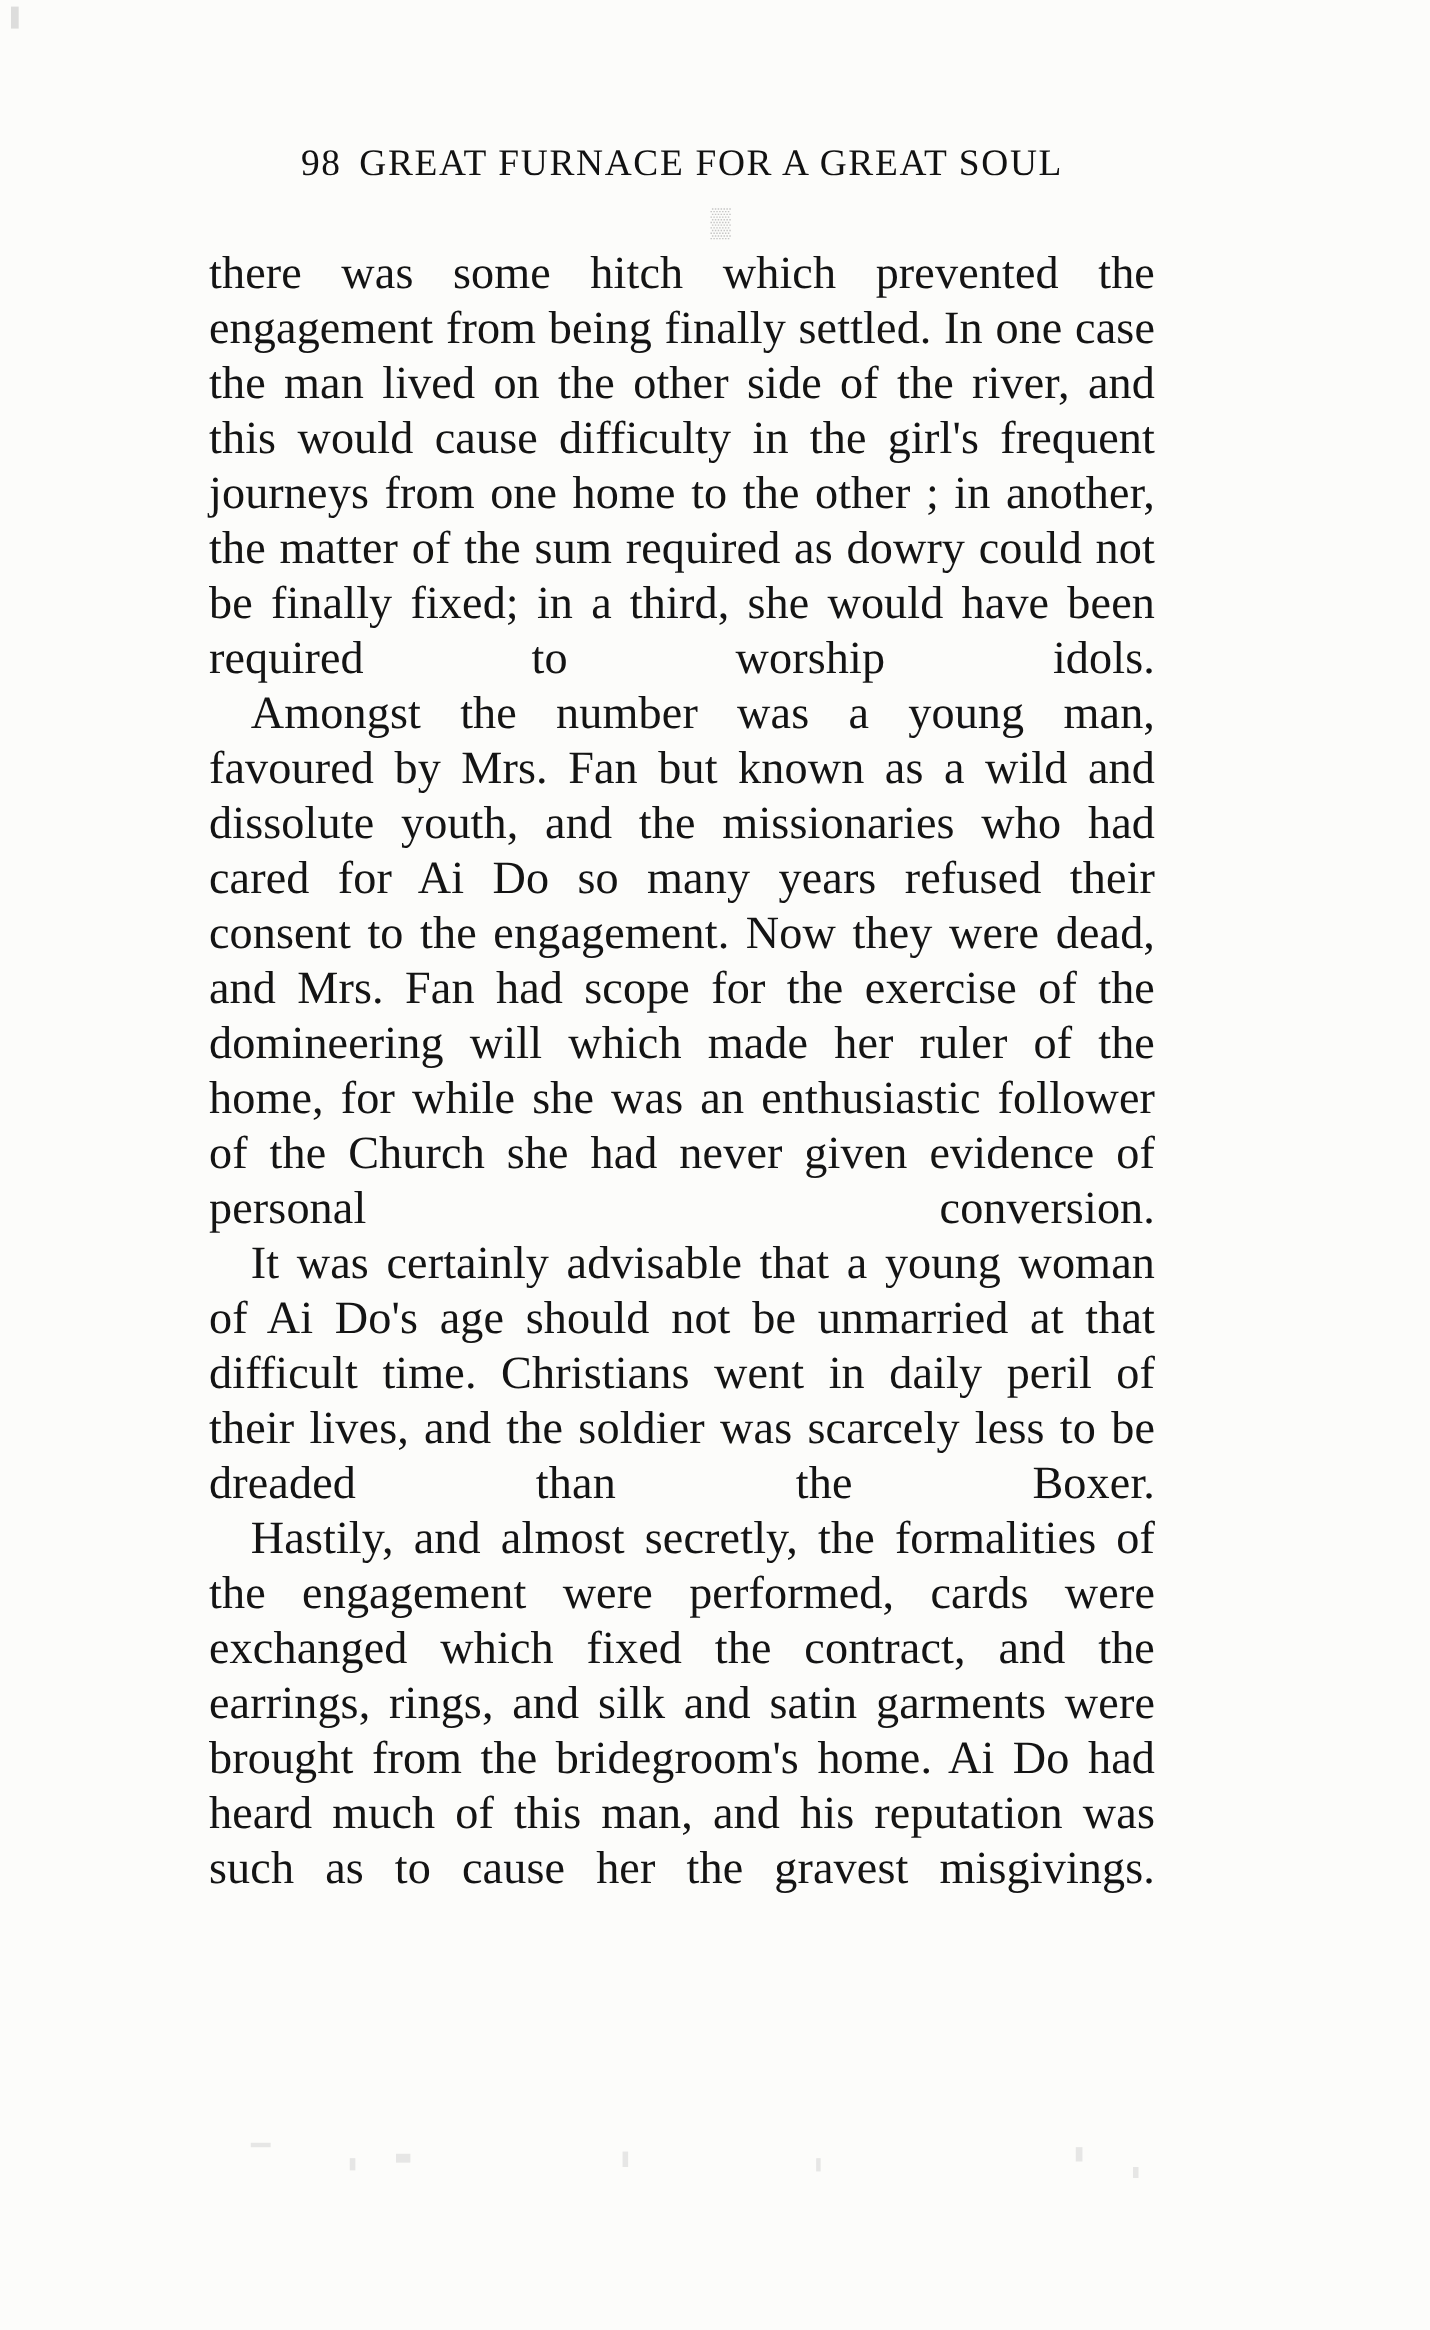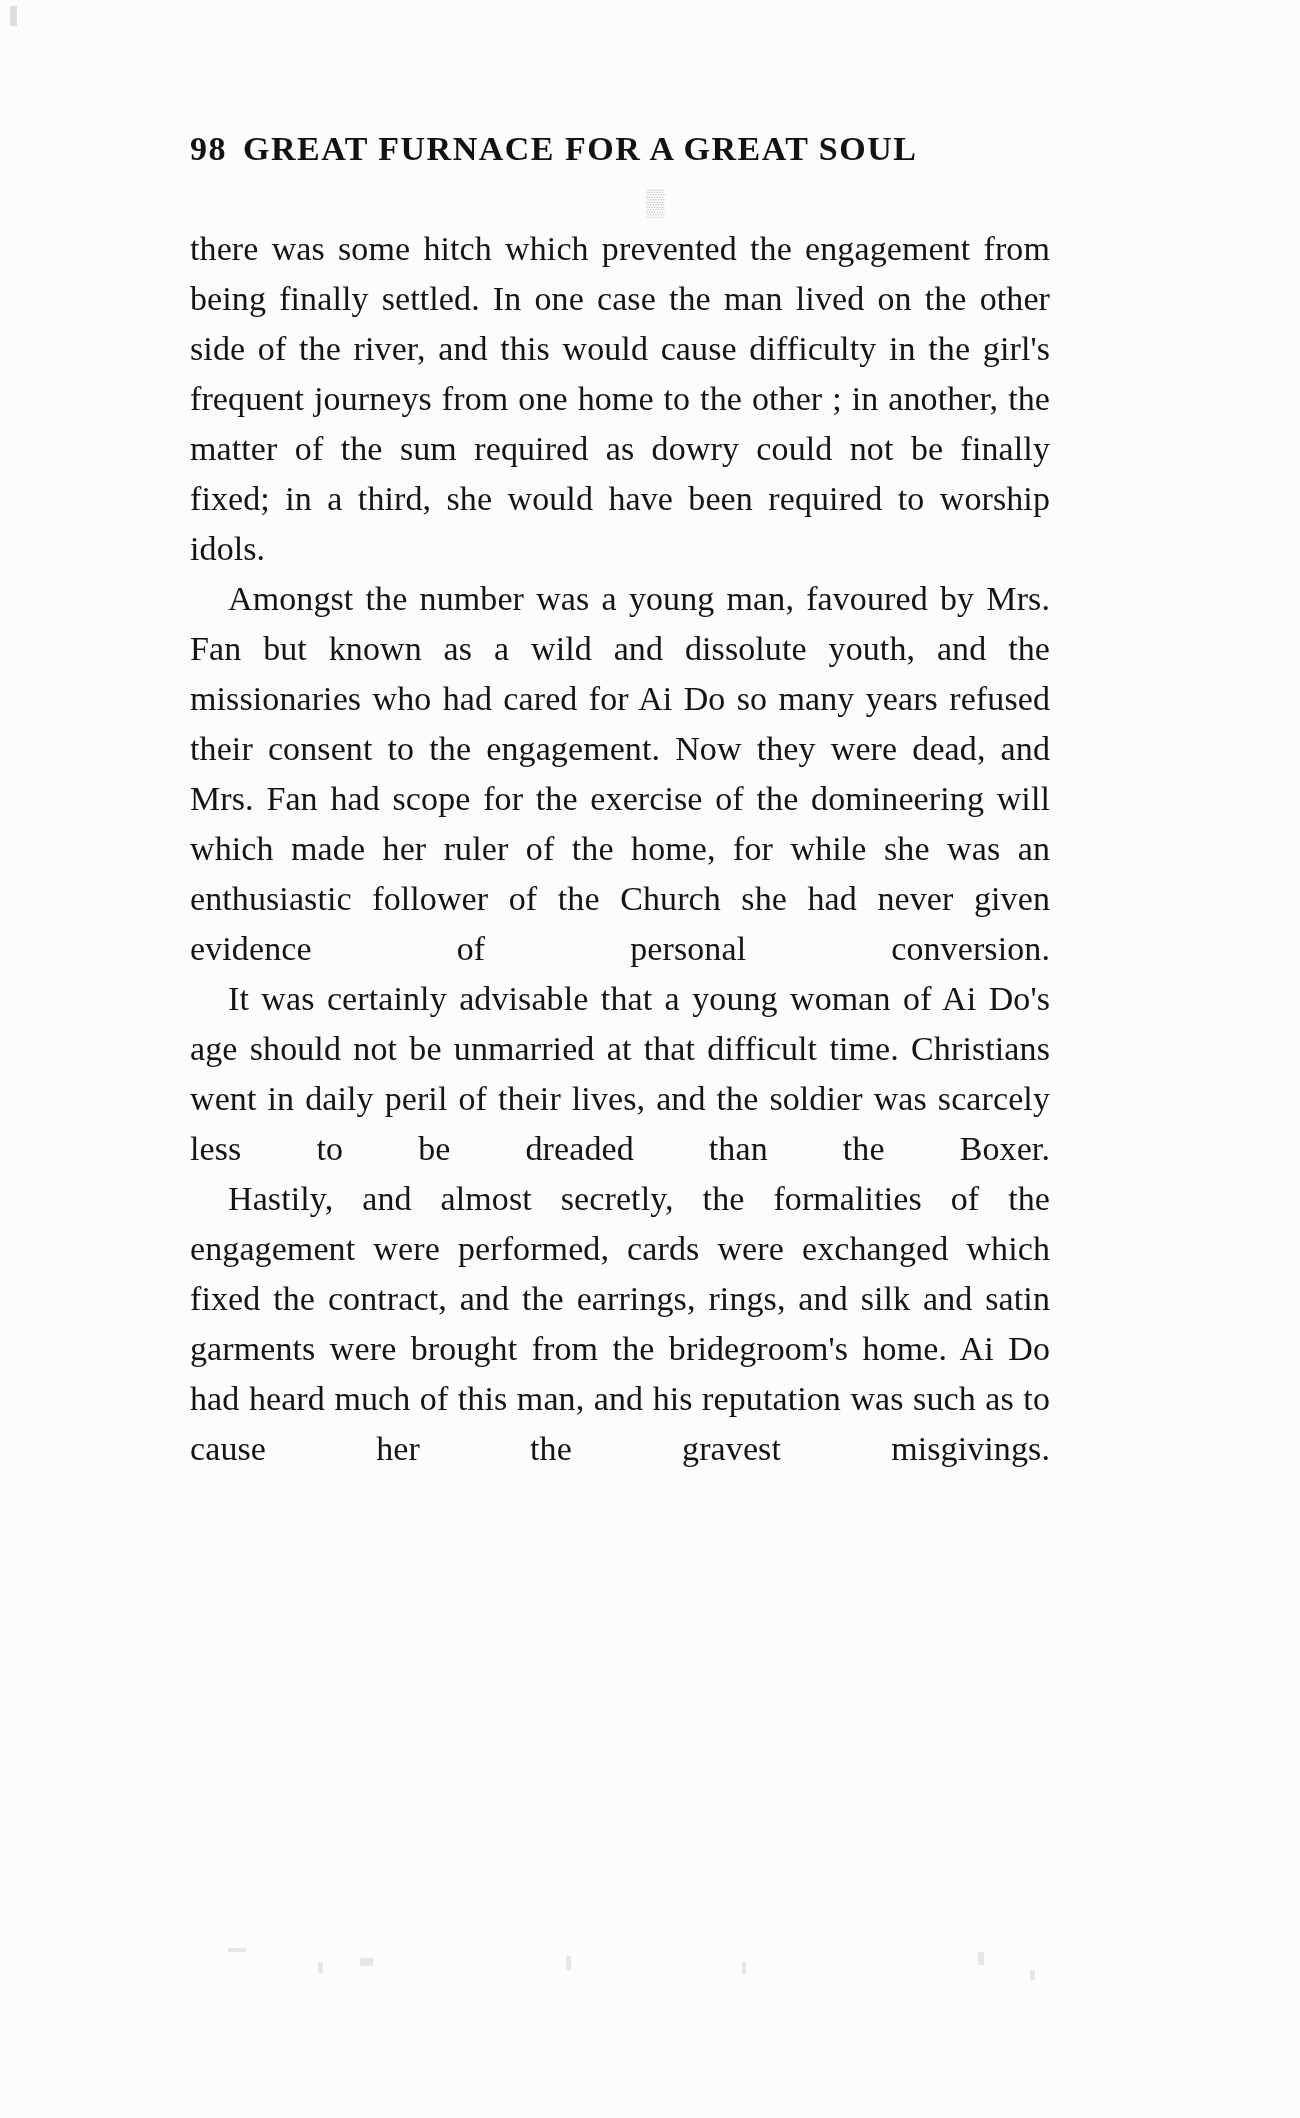--- a/index.html
+++ b/index.html
@@ -30,32 +30,32 @@
   }
   .content {
     position: absolute;
     left: 190px;
     top: 130px;
     width: 860px;
   }
   .running-head {
     font-family: "Liberation Serif", serif;
     font-size: 34px;
-    font-weight: bold;
+    font-weight: normal;
     letter-spacing: 1.5px;
     color: #121212;
     white-space: nowrap;
     margin-bottom: 56px;
-    text-align: left;
+    text-align: center;
   }
   .running-head .folio {
     margin-right: 16px;
   }
   .body-text {
-    font-size: 34px;
+    font-size: 42px;
     line-height: 50px;
     text-align: justify;
     color: #141414;
     letter-spacing: 0.1px;
   }
   .body-text p {
     margin: 0;
     text-indent: 0;
     text-align: justify;
     text-align-last: justify;

